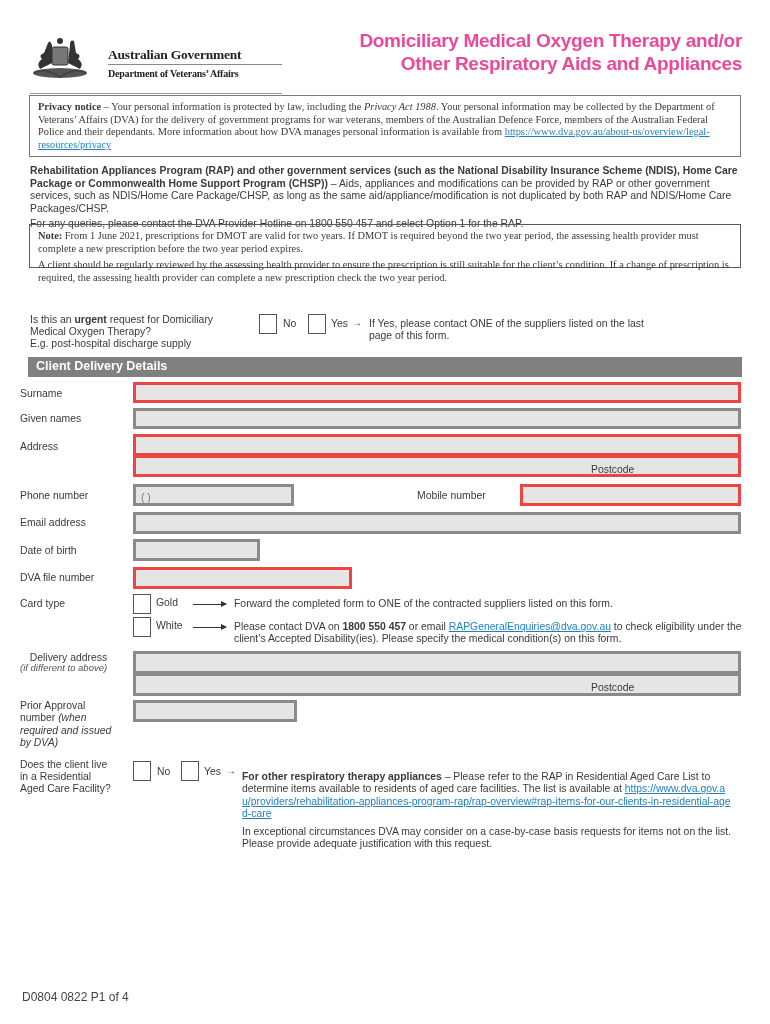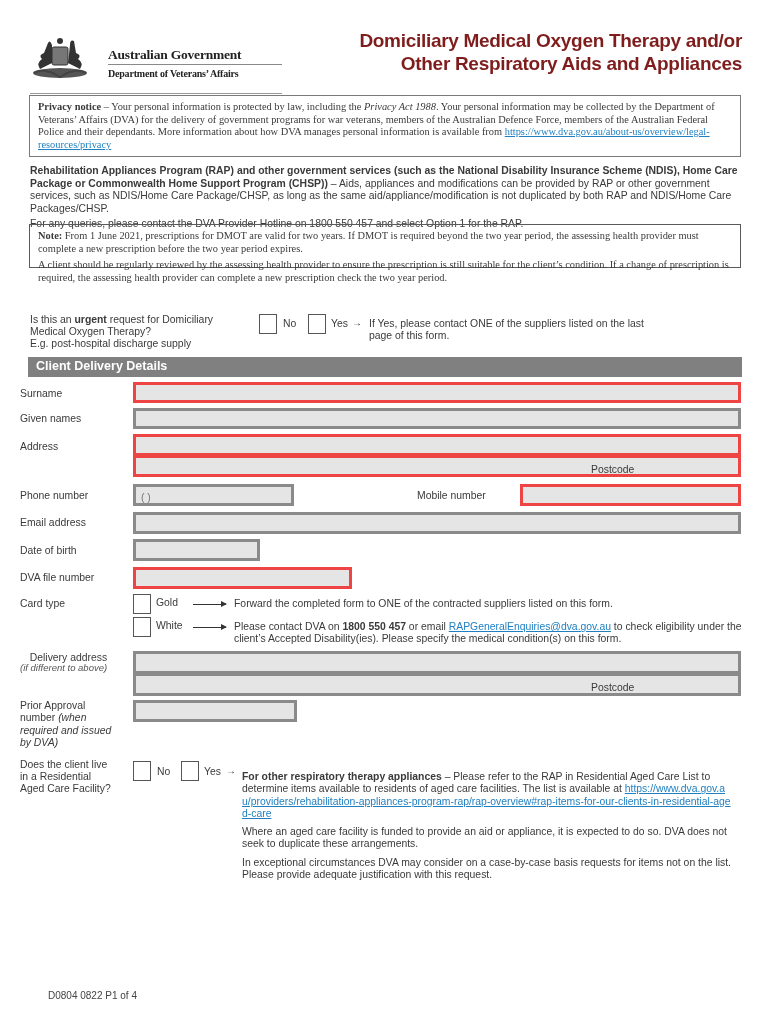--- a/index.html
+++ b/index.html
@@ -14,21 +14,21 @@
   }
   .abs { position: absolute; }
   a, .link { color: #1f7fc1; text-decoration: underline; }
 
   
   #crest { left: 30px; top: 33px; width: 60px; height: 50px; }
   #gov-name { left: 108px; top: 47px; font-family: "Liberation Serif", serif; font-weight: bold; font-size: 13.5px; color: #222; letter-spacing: -0.2px; }
   #gov-rule { left: 108px; top: 64px; width: 174px; height: 1px; background: #8a8a8a; }
   #dept-name { left: 108px; top: 68px; font-family: "Liberation Serif", serif; font-weight: bold; font-size: 10px; color: #222; letter-spacing: -0.2px; }
   #header-rule { left: 30px; top: 93px; width: 252px; height: 1px; background: #9a9a9a; }
-  #title { right: 28px; top: 30px; text-align: right; font-size: 19px; font-weight: bold; color: #7f1d1d; line-height: 1.2; letter-spacing: -0.3px; }
+  #title { right: 28px; top: 30px; text-align: right; font-size: 19px; font-weight: bold; color: #ec4899; line-height: 1.2; letter-spacing: -0.3px; }
 
   
   .notice-box { border: 1px solid #7a7a7a; padding: 5px 8px 4px 8px; font-family: Liberation Serif, serif; }
   #privacy-box { left: 29px; top: 95px; width: 712px; height: 62px; }
   #note-box { left: 29px; top: 224px; width: 712px; height: 44px; border: 1.5px solid #5a5a5a; }
   p { margin: 0; }
   .gap { margin-top: 4px; }
 
   #rap-text { left: 30px; top: 165px; width: 712px; }
   #queries-text { left: 30px; top: 218px; width: 712px; }
@@ -44,21 +44,21 @@
   
   #section-header { left: 28px; top: 357px; width: 714px; height: 20px; background: #808080; color: #fff; font-weight: bold; font-size: 12.5px; padding: 2px 0 0 8px; }
 
   
   .lbl { position: absolute; left: 20px; font-size: 10.4px; color: #3a3a3a; }
   .field { position: absolute; border: 3px solid #ef4444; background: #e5e5e5; }
   .field.light { border-color: #8a8a8a; }
   .inner-lbl { position: absolute; font-size: 10.4px; color: #3a3a3a; }
   .italic { font-style: italic; }
 
-  #footer-code { left: 48px; top: 990px; font-size: 10px; color: #444; }
+  #footer-code { left: 22px; top: 990px; font-size: 12px; color: #444; }
 </style>
 </head>
 <body>
 
 <div id="crest" class="abs">
   <svg width="60" height="50" viewBox="0 0 60 50">
     <ellipse cx="30" cy="40" rx="27" ry="5" fill="#555"></ellipse>
     <path d="M10 36 Q6 30 12 26 Q8 22 14 20 L18 10 Q20 6 22 12 L22 30 Z" fill="#333"></path>
     <path d="M50 36 Q54 30 48 26 Q52 22 46 20 L44 8 Q40 6 40 12 L38 30 Z" fill="#333"></path>
     <rect x="22" y="14" width="16" height="18" rx="2" fill="#777" stroke="#333" stroke-width="1"></rect>
@@ -159,17 +159,16 @@
 
 <div class="lbl" style="top:759px; width:95px; line-height:1.15;">Does the client live in a Residential Aged Care Facility?</div>
 <div class="chk" style="left:133px; top:761px;"></div>
 <span class="chk-label" style="left:157px; top:766px;">No</span>
 <div class="chk" style="left:181px; top:761px;"></div>
 <span class="chk-label" style="left:204px; top:766px;">Yes</span>
 <span class="arrow" style="left:226px; top:765px;">→</span>
 
 <div class="abs" style="left:242px; top:766px; width:490px; line-height:1.18;">
   <p class="gap" style="margin-top:5px;"><b>For other respiratory therapy appliances</b><span> – Please refer to the RAP in Residential Aged Care List to determine items available to residents of aged care facilities. The list is available at </span><span class="link" style="word-break:break-all;">https://www.dva.gov.au/providers/rehabilitation-appliances-program-rap/rap-overview#rap-items-for-our-clients-in-residential-aged-care</span></p>
-  <p class="gap" style="margin-top:6px;">Where an aged care facility is funded to provide an aid or appliance, it is expected to do so. DVA does not seek to duplicate these arrangements.</p>
   <p class="gap" style="margin-top:6px;">In exceptional circumstances DVA may consider on a case-by-case basis requests for items not on the list. Please provide adequate justification with this request.</p>
 </div>
 
 <div id="footer-code" class="abs">D0804 0822 P1 of 4</div>
 
 </body></html>

